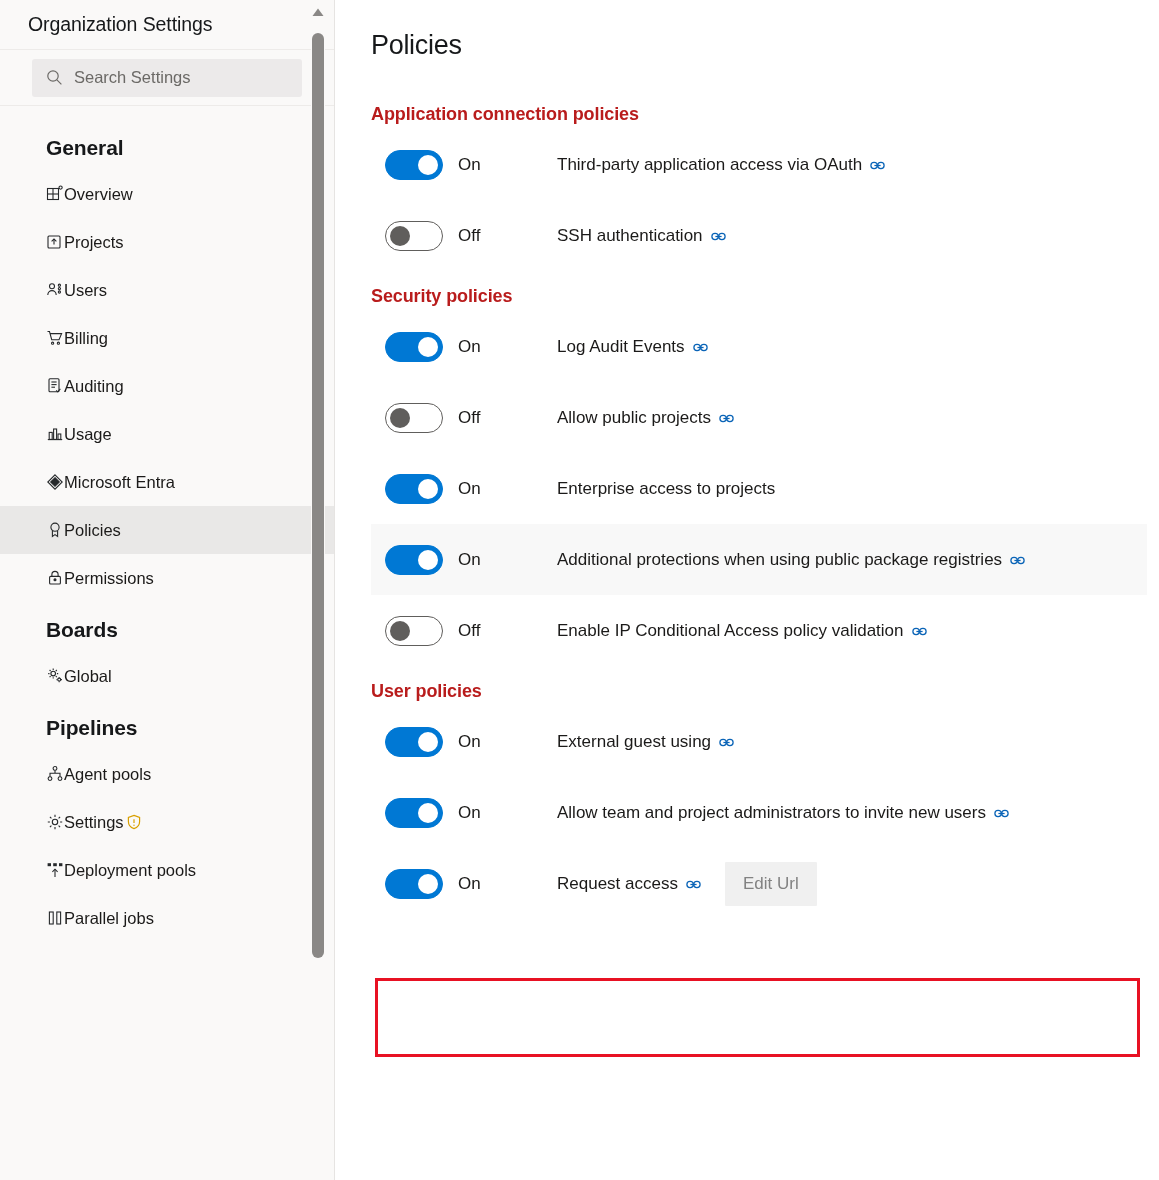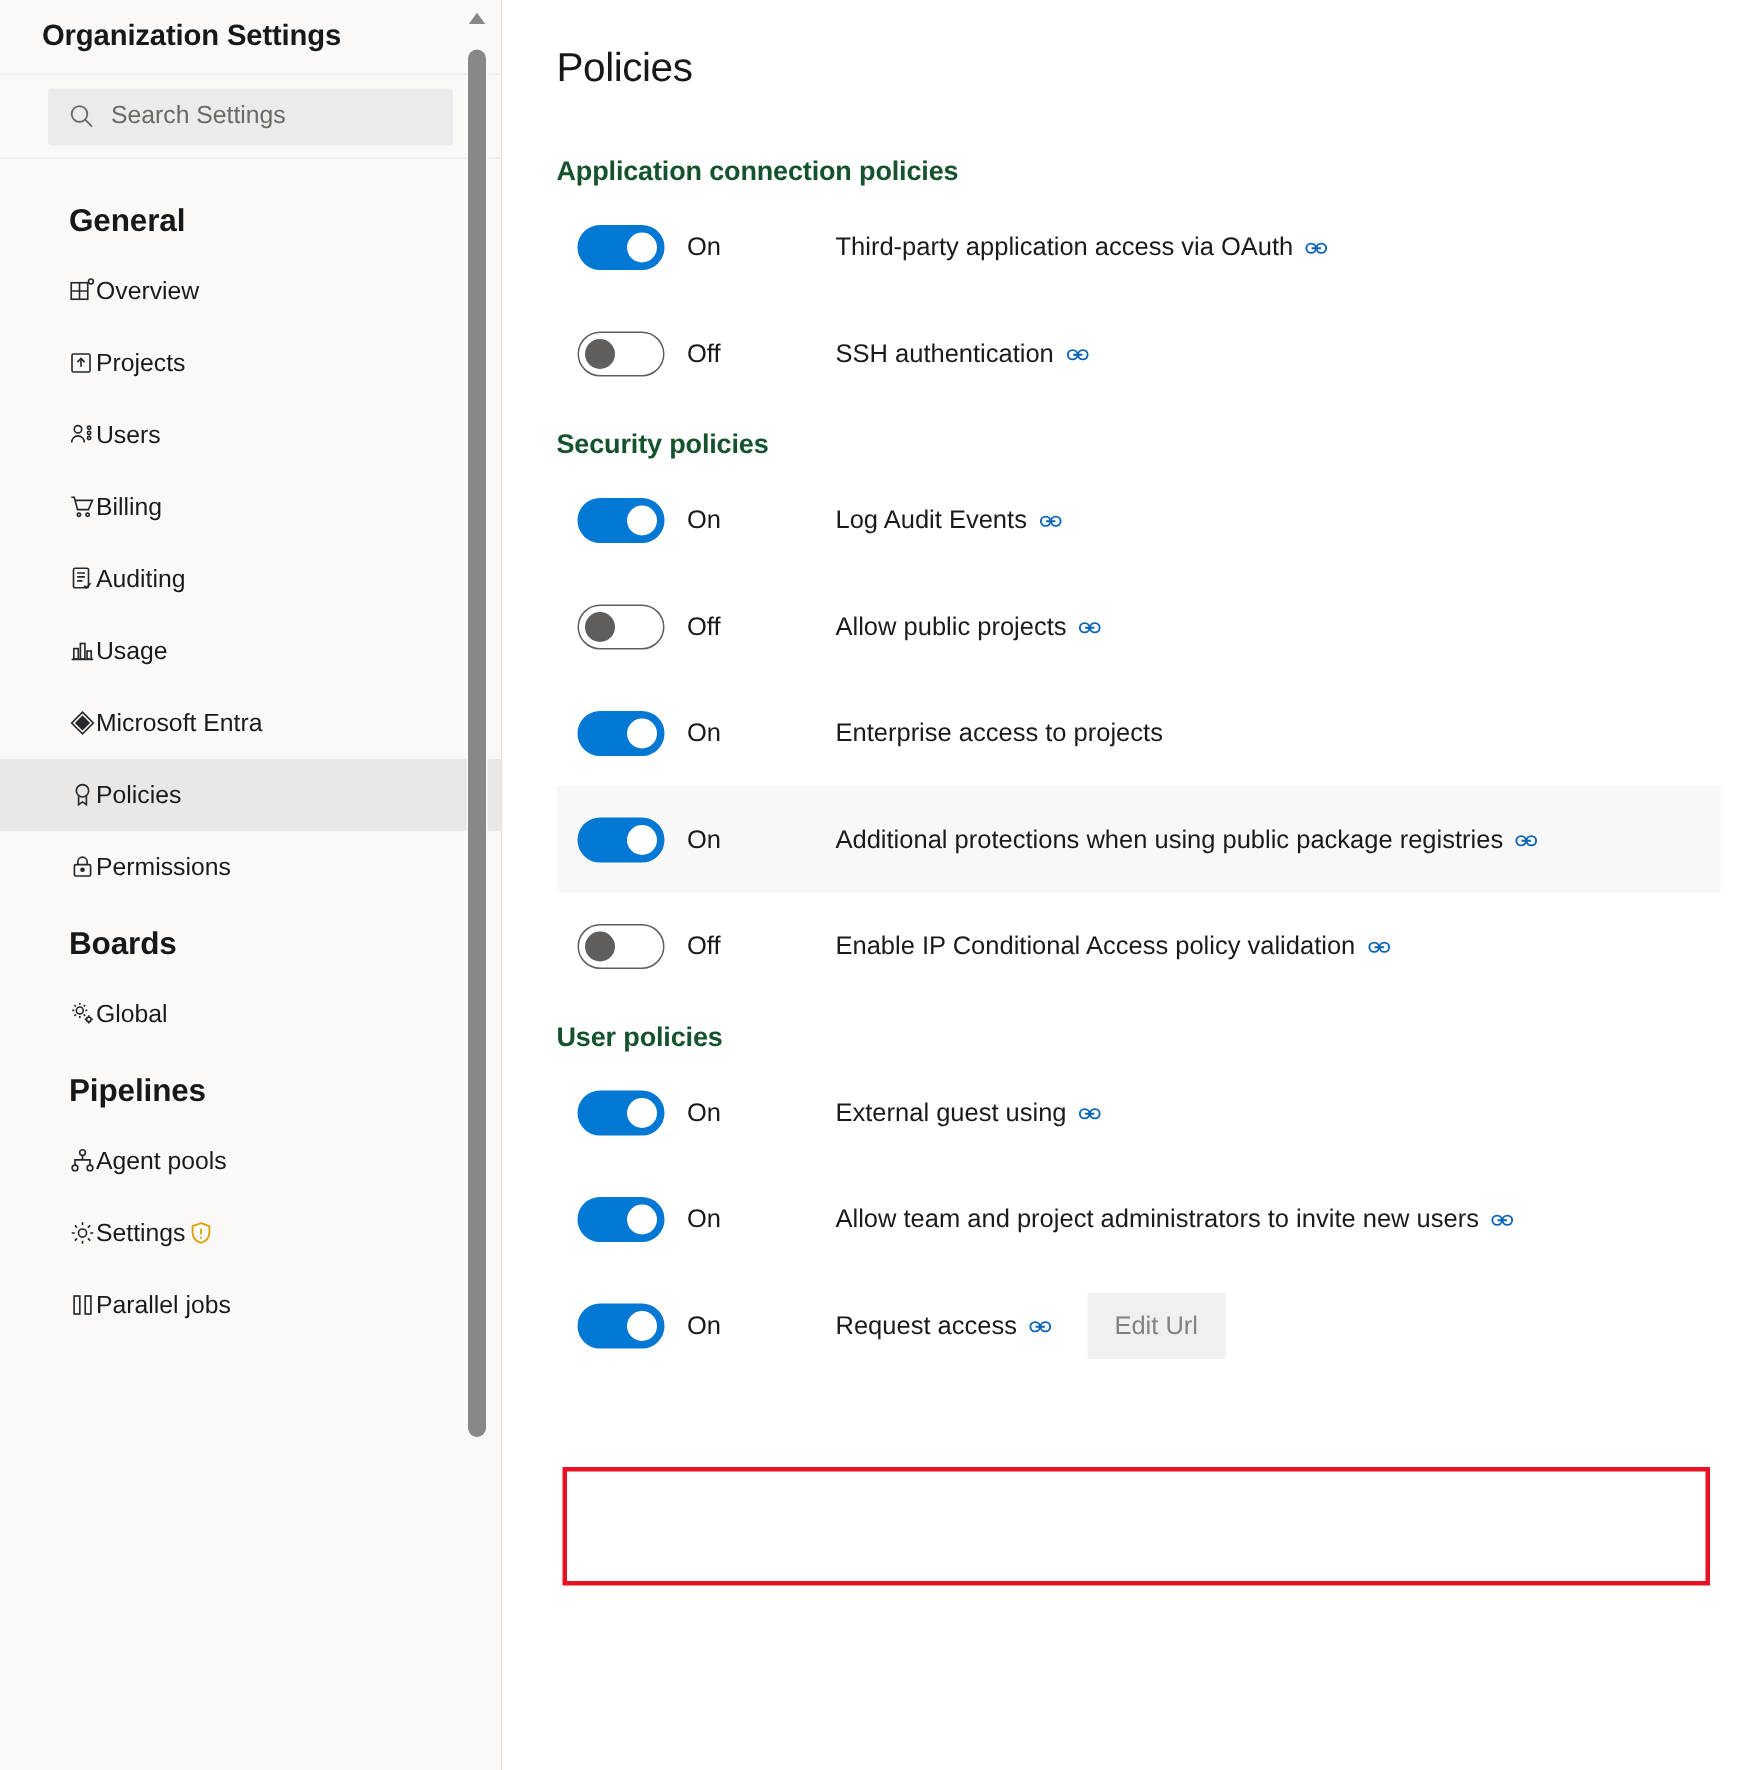--- a/index.html
+++ b/index.html
@@ -27,21 +27,21 @@
   }
   .sb-title-wrap {
     height: 50px;
     display: flex;
     align-items: center;
     padding: 0 0 0 28px;
     border-bottom: 1px solid #edebe9;
   }
   .sb-title {
     font-size: 19.5px;
-    font-weight: bold;
+    font-weight: normal;
     letter-spacing: -0.1px;
     color: #16181a;
   }
   .sb-search-wrap {
     height: 56px;
     display: flex;
     align-items: center;
     padding: 0 32px;
     border-bottom: 1px solid #edebe9;
   }
@@ -130,21 +130,21 @@
     font-weight: normal;
     color: #16181a;
     letter-spacing: -0.3px;
     margin: 0 0 36px 0;
     line-height: 1;
   }
   .section { margin-bottom: 6px; }
   .section-title {
     font-size: 18px;
     font-weight: bold;
-    color: #14532d;
+    color: #b91c1c;
     letter-spacing: -0.1px;
     margin: 0 0 6px 0;
     line-height: 1;
     padding-top: 10px;
   }
 
   .policy-row {
     display: flex;
     align-items: center;
     height: 71px;
@@ -376,20 +376,32 @@
             <svg width="16" height="16" viewBox="0 0 16 16" fill="none" stroke="#d9a000" stroke-width="1.2">
               <path d="M8 1.4 13.6 3.4v4.1c0 3.5-2.3 6.1-5.6 7.1-3.3-1-5.6-3.6-5.6-7.1V3.4z"></path>
               <line x1="8" y1="5.2" x2="8" y2="9"></line>
               <circle cx="8" cy="11.2" r="0.7" fill="#d9a000" stroke="none"></circle>
             </svg>
           </span>
         </div>
         <div class="sb-item">
           <span class="sb-ico">
             <svg width="18" height="18" viewBox="0 0 18 18" fill="none" stroke="#26292b" stroke-width="1.1">
+              <rect x="1.6" y="2.2" width="3.4" height="3" fill="#26292b" stroke="none"></rect>
+              <rect x="7.2" y="2.2" width="3.6" height="3" fill="#26292b" stroke="none"></rect>
+              <rect x="13" y="2.2" width="3.4" height="3" fill="#26292b" stroke="none"></rect>
+              <line x1="9" y1="16" x2="9" y2="8.2"></line>
+              <polyline points="6.4,10.8 9,8.2 11.6,10.8"></polyline>
+            </svg>
+          </span>
+          <span class="sb-label">Deployment pools</span>
+        </div>
+        <div class="sb-item">
+          <span class="sb-ico">
+            <svg width="18" height="18" viewBox="0 0 18 18" fill="none" stroke="#26292b" stroke-width="1.1">
               <rect x="3.4" y="3" width="3.8" height="12"></rect>
               <rect x="10.8" y="3" width="3.8" height="12"></rect>
             </svg>
           </span>
           <span class="sb-label">Parallel jobs</span>
         </div>
       </div>
 
     <div class="sb-scrollbar">
       <div class="sb-sb-up">

